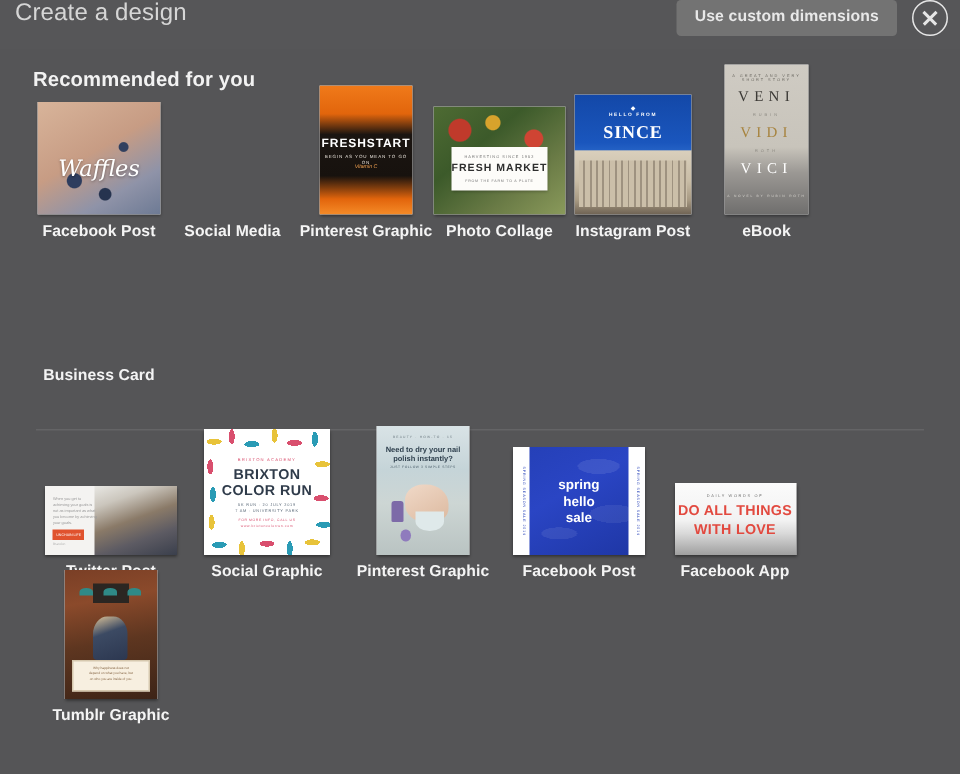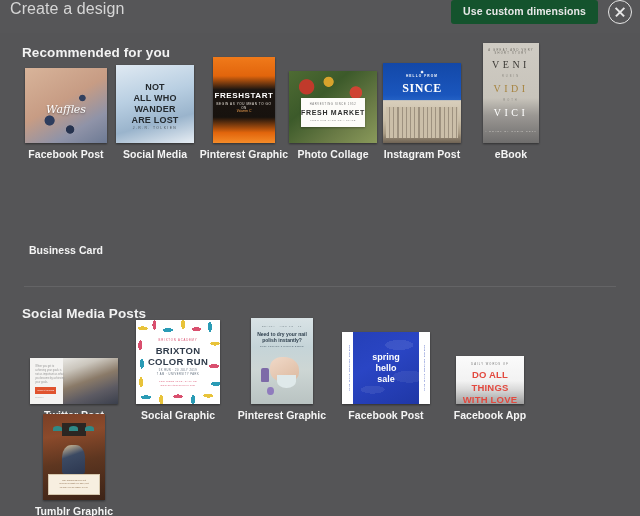--- a/index.html
+++ b/index.html
@@ -22,21 +22,21 @@
     padding: 0 8px 0 10px;
   }
   .header-title {
     font-size: 16px;
     color: #d6d6d6;
     font-weight: 400;
     letter-spacing: .1px;
     flex: 1;
   }
   .custom-dim-btn {
-    background: #14532d;
+    background: #737373;
     color: #e8e8e8;
     font-size: 10.5px;
     font-weight: 700;
     border: none;
     border-radius: 3px;
     padding: 6px 12px 7px;
     cursor: pointer;
     letter-spacing: .1px;
     line-height: 1;
     font-family: "Liberation Sans", sans-serif;
@@ -119,21 +119,21 @@
   .art { position:absolute; inset:0; }
   .ctr { position:absolute; left:0; right:0; text-align:center; }
 
   
   .a-waffle { background:
       radial-gradient(circle at 30% 70%, #2e3d5e 0 6%, transparent 7%),
       radial-gradient(circle at 55% 82%, #26334f 0 5%, transparent 6%),
       radial-gradient(circle at 70% 40%, #31405f 0 4%, transparent 5%),
       linear-gradient(150deg,#d8b49a 0%,#c79c84 45%,#8f93a8 75%,#6d7a94 100%); }
   .a-waffle .script { top:46%; font-family:"DejaVu Serif",serif; font-style:italic;
-      color:#fff; font-size:11px; text-shadow:0 1px 2px rgba(0,0,0,.4); }
+      color:#fff; font-size:15px; text-shadow:0 1px 2px rgba(0,0,0,.4); }
 
   
   .a-wander { background:linear-gradient(165deg,#dfe9f2 0%,#b9cfe2 40%,#9ab4cc 70%,#e8eef4 100%); }
   .a-wander .txt { top:22%; color:#23292e; font-size:9px; font-weight:700;
       line-height:1.22; letter-spacing:.2px; }
   .a-wander .sub { top:78%; color:#4a5258; font-size:3.4px; letter-spacing:1.4px; }
 
   
   .a-fresh { background:linear-gradient(180deg,#f07a1a 0%,#e2650c 22%,#1b1511 38%,
       #17120e 70%,#e2650c 88%,#f58b28 100%); }
@@ -296,33 +296,20 @@
         <div class="thumb" style="width:82px;height:75px">
           <div class="art a-waffle">
             <div class="ctr script">Waffles</div>
           </div>
         </div>
       </div>
       <div class="label">Facebook Post</div>
     </div>
 
     <div class="cell">
-      <div class="thumb-wrap">
-        <div class="thumb" style="width:78px;height:78px">
-          <div class="art a-wander">
-            <div class="ctr txt">
-              <div>NOT</div>
-              <div>ALL WHO</div>
-              <div>WANDER</div>
-              <div>ARE LOST</div>
-            </div>
-            <div class="ctr sub">J.R.R. TOLKIEN</div>
-          </div>
-        </div>
-      </div>
       <div class="label">Social Media</div>
     </div>
 
     <div class="cell">
       <div class="thumb-wrap">
         <div class="thumb" style="width:62px;height:86px">
           <div class="art a-fresh">
             <div class="ctr t1">FRESHSTART</div>
             <div class="ctr t2">BEGIN AS YOU MEAN TO GO ON</div>
             <div class="ctr t3">Vitamin C</div>
@@ -378,21 +365,20 @@
     </div>
 
     <div class="cell">
       <div class="label">Business Card</div>
     </div>
 
   </div>
 
   <div class="divider" style="margin-top:30px"></div>
 
-  <div class="section-title sec2-title">Social Media Posts</div>
 
   <div class="grid row2">
 
     <div class="cell">
       <div class="thumb-wrap">
         <div class="thumb" style="width:88px;height:46px">
           <div class="art a-twitter">
             <div class="ph"></div>
             <div class="bodytxt">When you get to achieving your goals is not as important as what you become by achieving your goals.</div>
             <div class="cta">
@@ -455,21 +441,21 @@
               <div>sale</div>
             </div>
           </div>
         </div>
       </div>
       <div class="label">Facebook Post</div>
     </div>
 
     <div class="cell">
       <div class="thumb-wrap">
-        <div class="thumb" style="width:68px;height:48px">
+        <div class="thumb" style="width:81px;height:48px">
           <div class="art a-love">
             <div class="ctr lt">DAILY WORDS OF</div>
             <div class="ctr l1">
               <div>DO ALL THINGS</div>
               <div>WITH LOVE</div>
             </div>
           </div>
         </div>
       </div>
       <div class="label">Facebook App</div>

